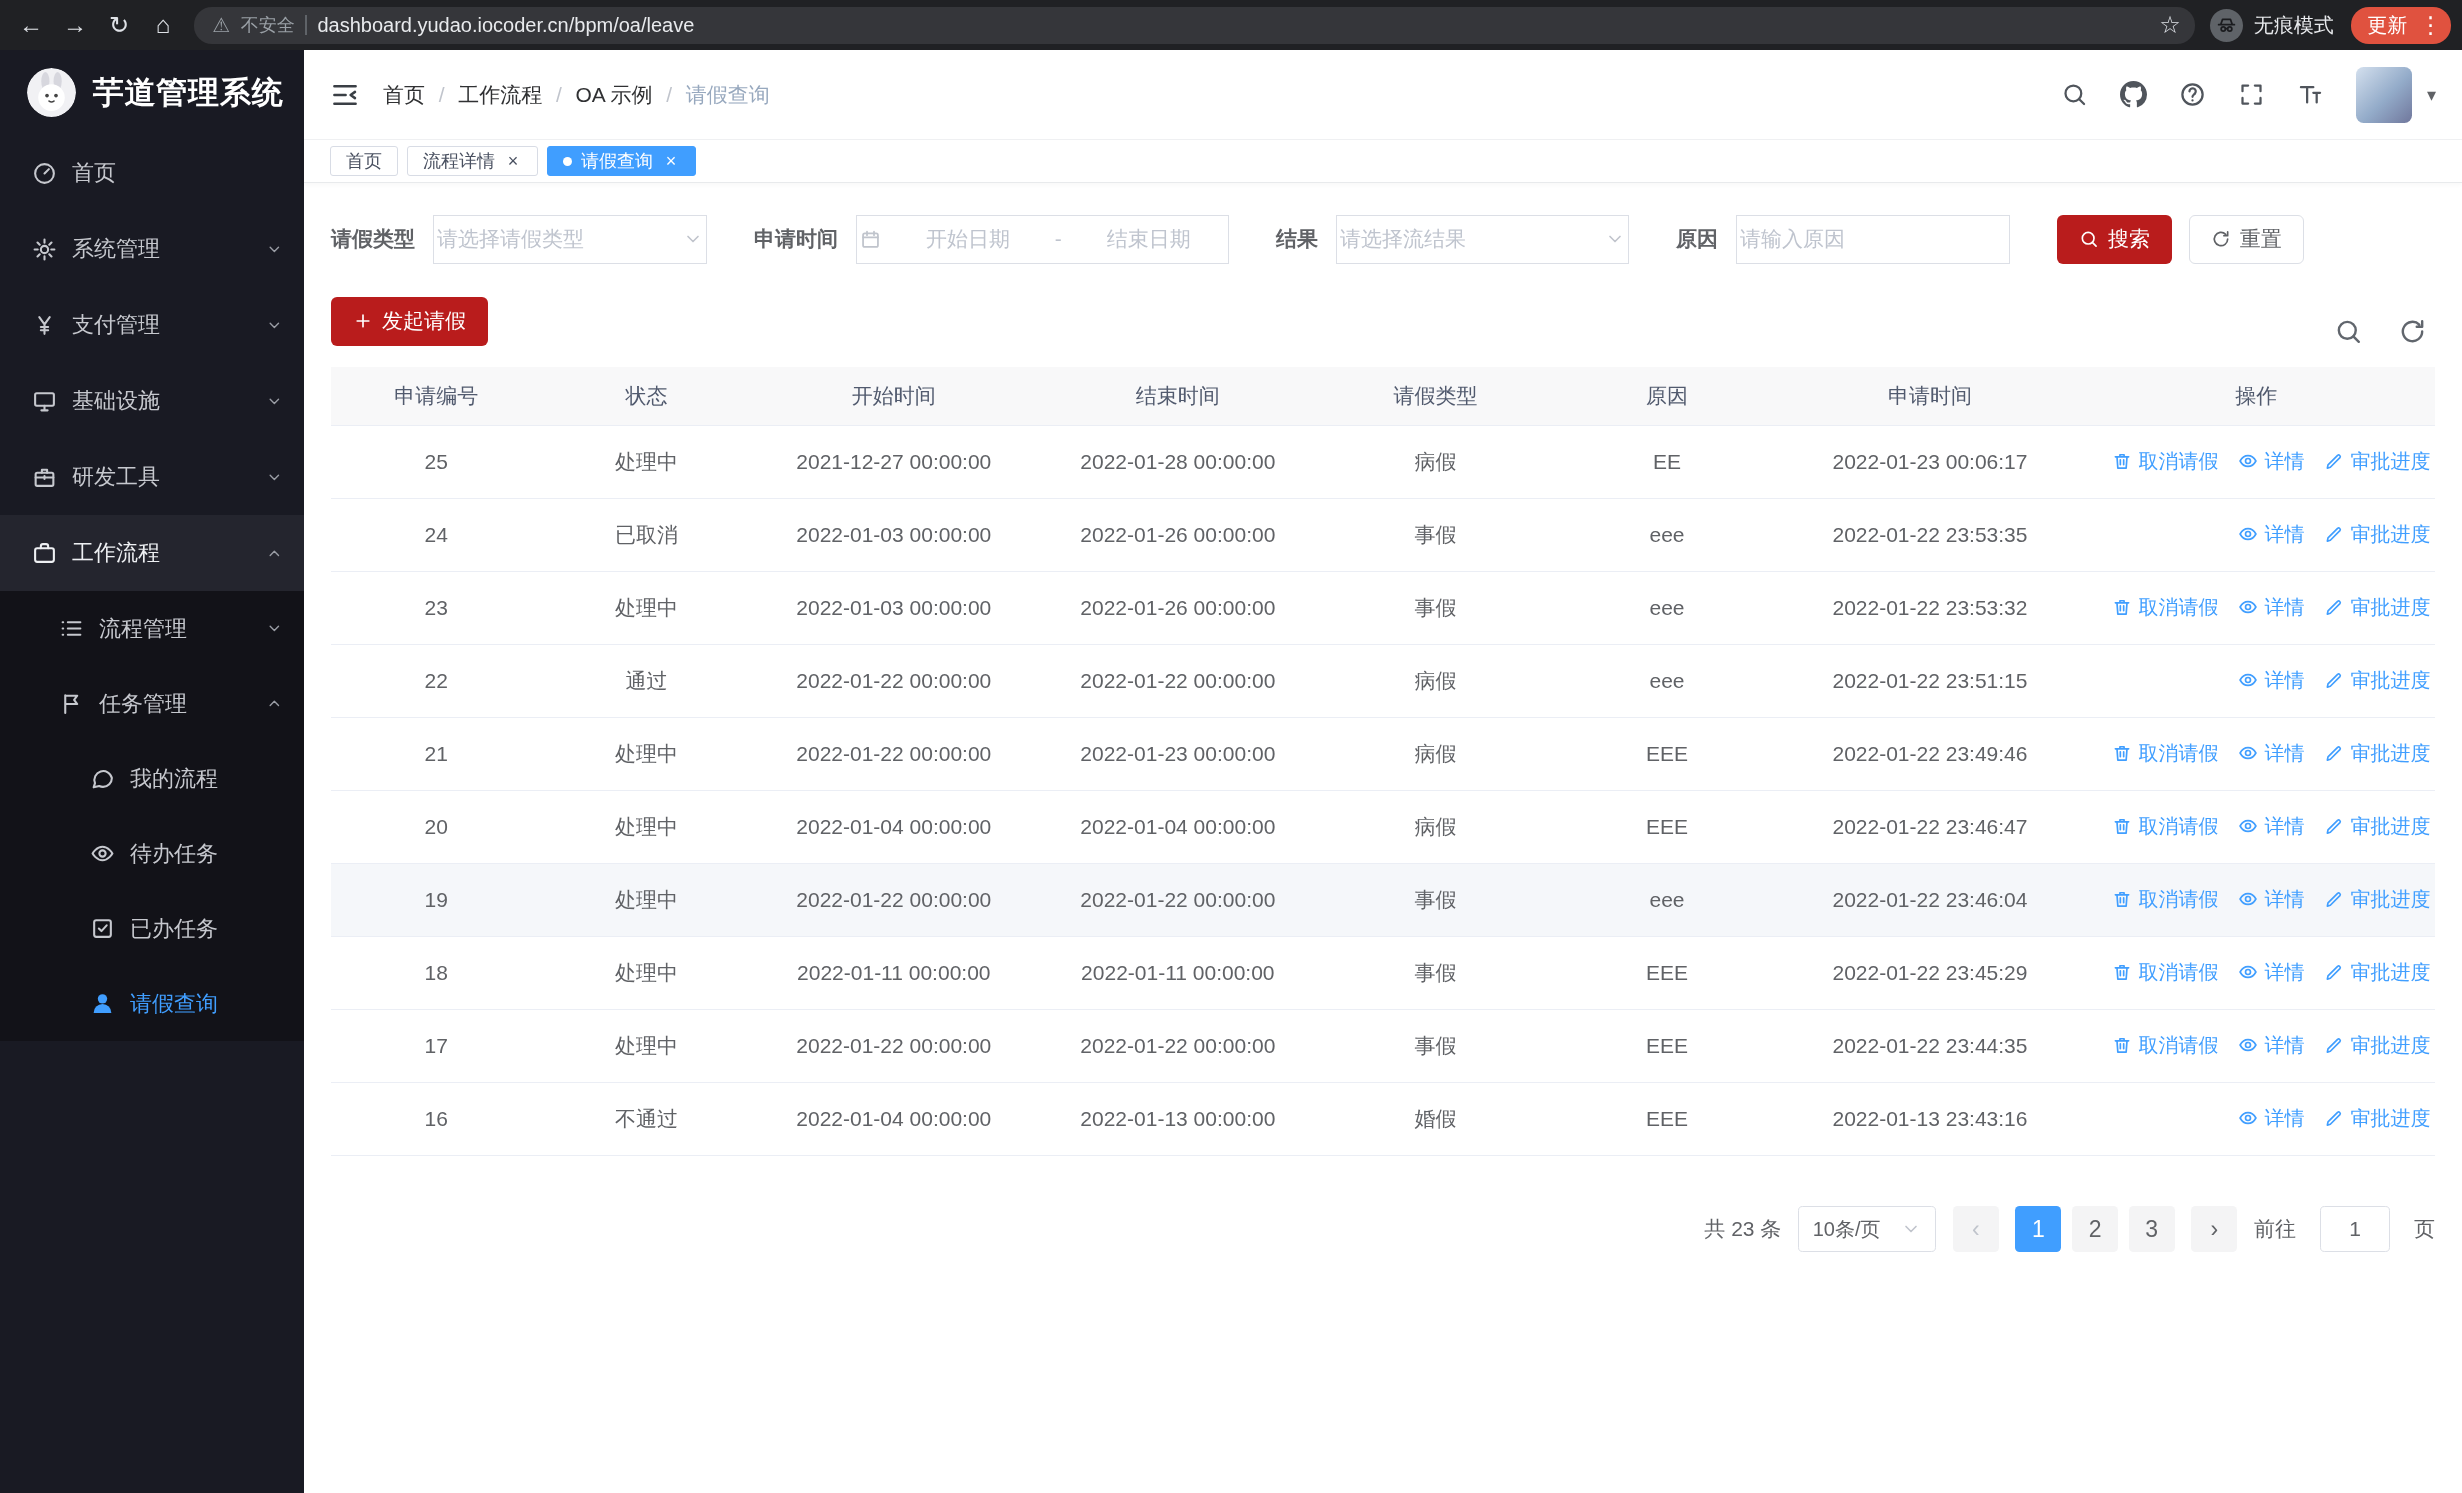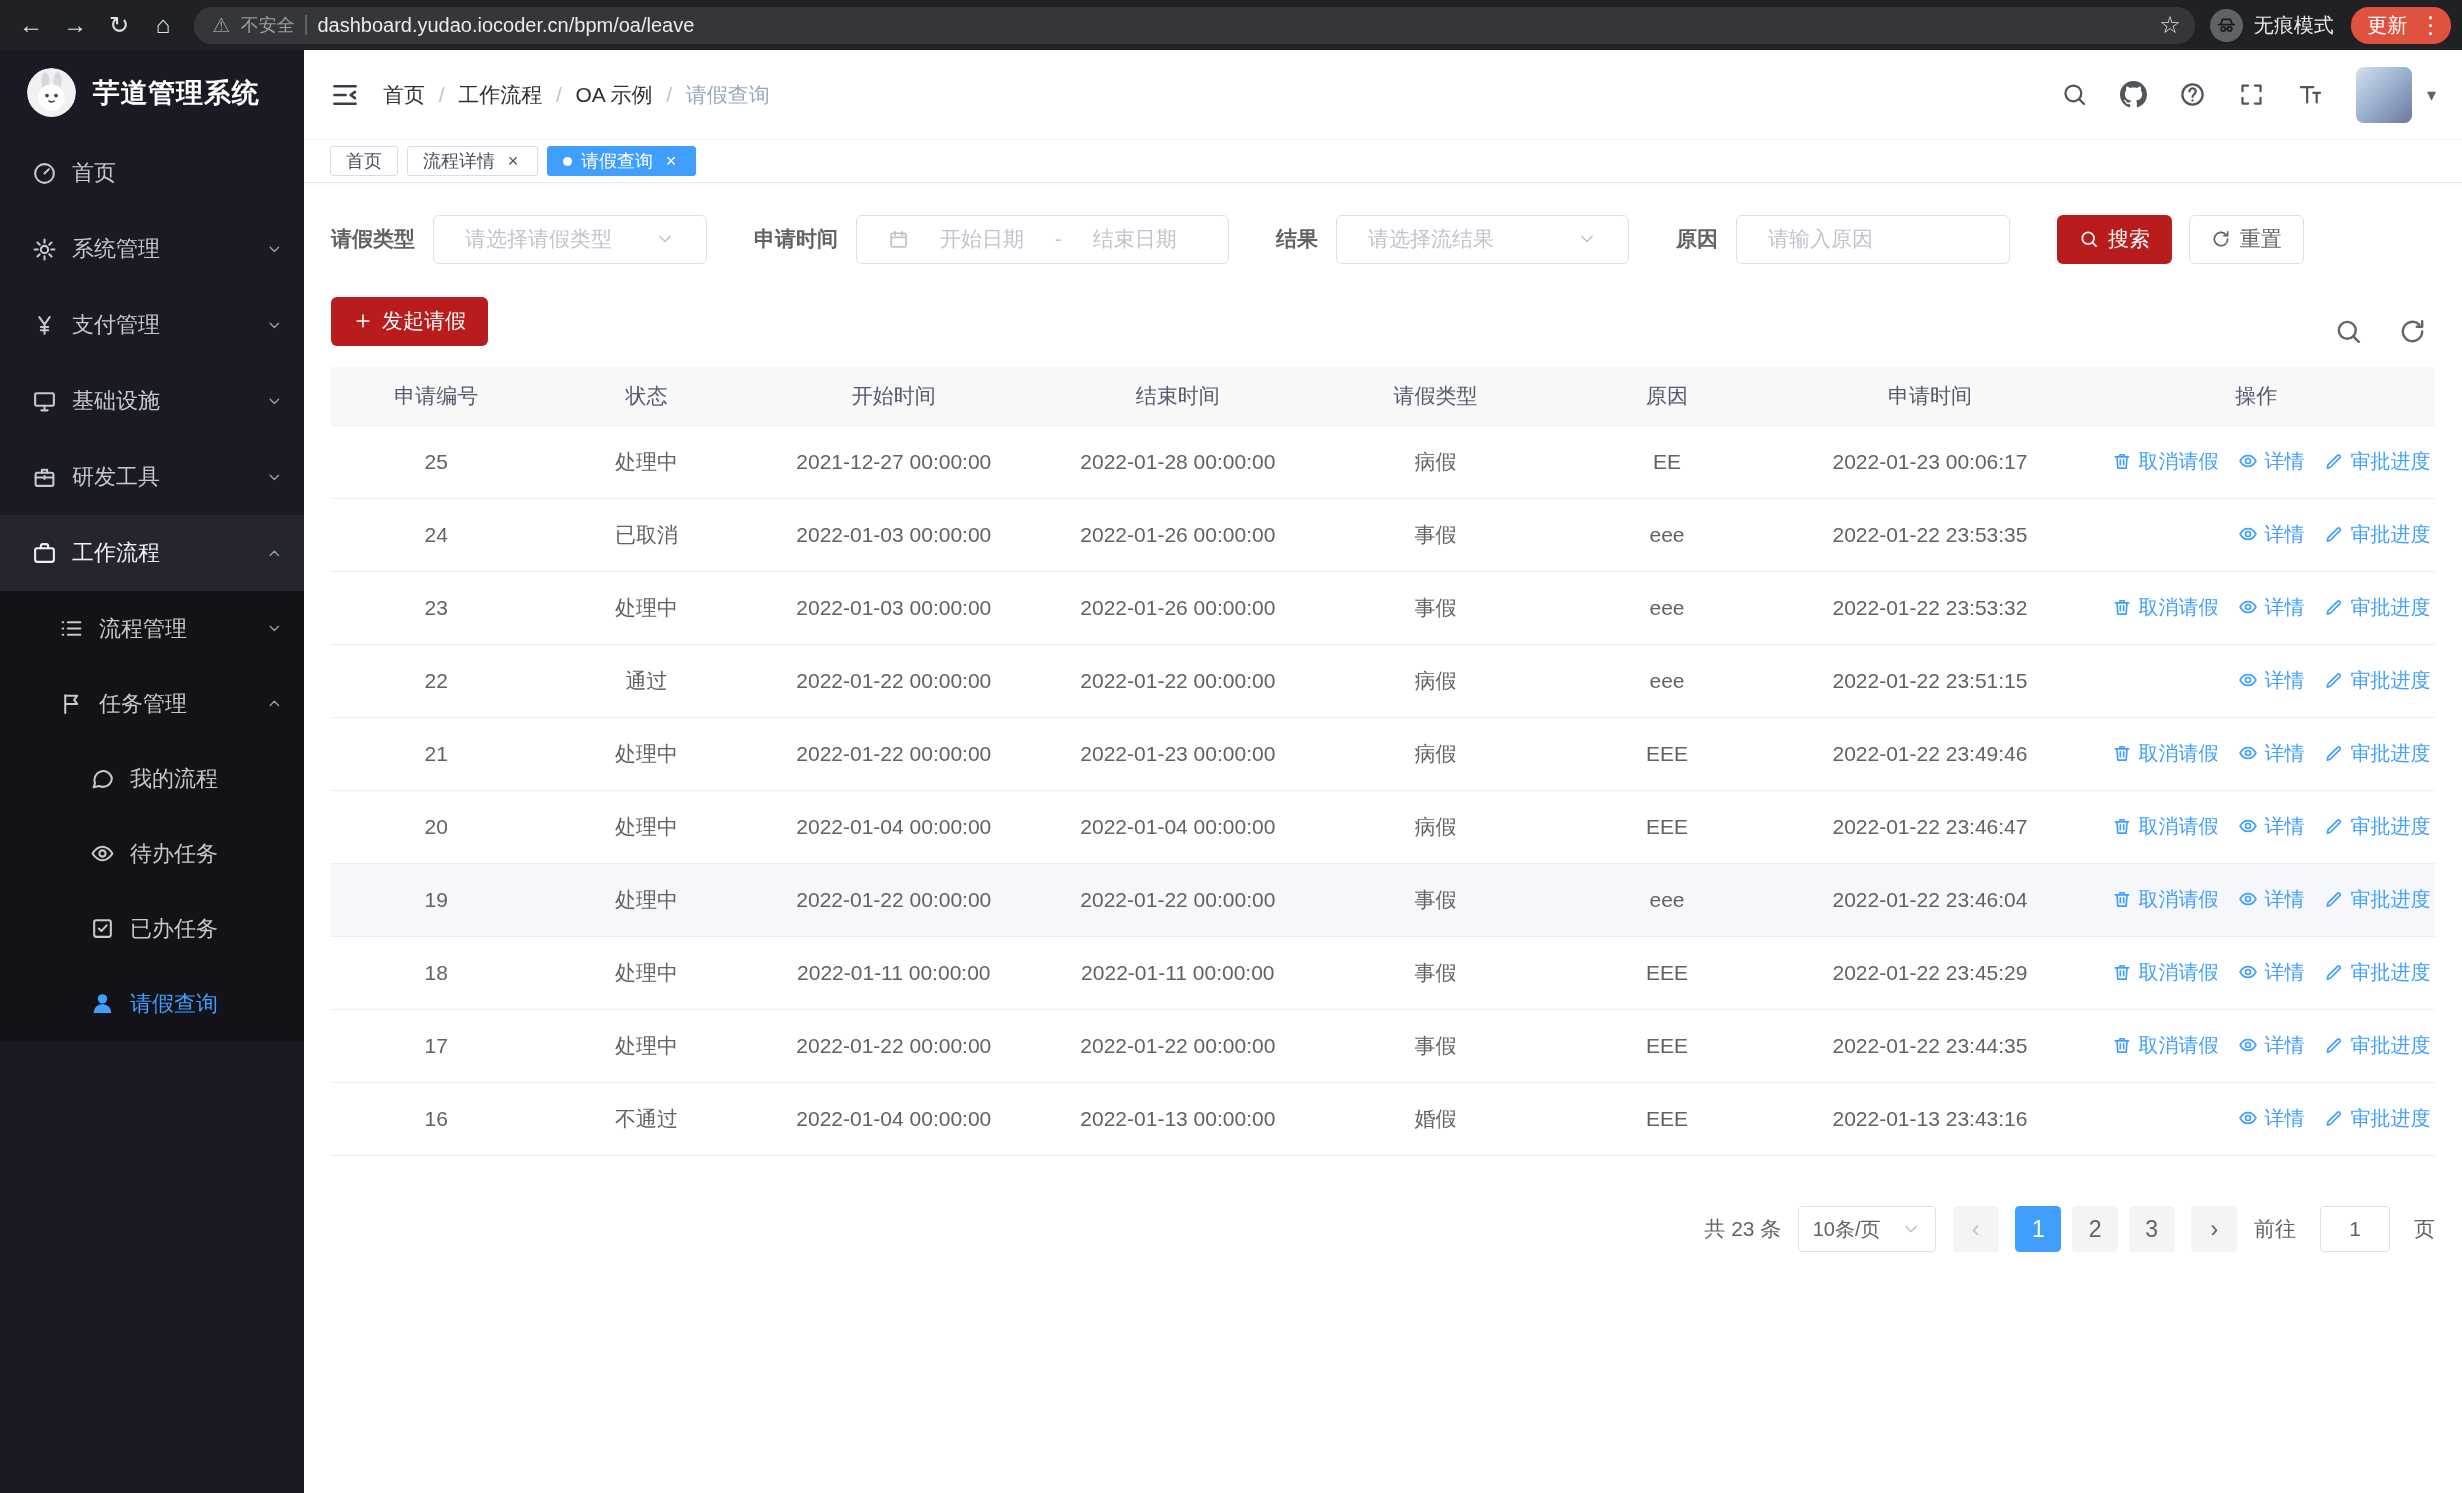--- a/index.html
+++ b/index.html
@@ -21,21 +21,21 @@
 .incog-ic{width:33px;height:33px;border-radius:50%;background:#5f6368;color:#1b1c1f;display:flex;align-items:center;justify-content:center;font-size:21px}
 .update{height:37px;background:#e0523f;border-radius:18px;color:#fff;display:flex;align-items:center;gap:10.6px;padding:0 7.6px 0 16.7px;font-size:20px;cursor:pointer}
 .update .dots{font-size:23px;width:26px;text-align:center}
 
 
 .app{display:flex;height:1443px}
 .sidebar{width:304px;background:#191a23;flex-shrink:0;display:flex;flex-direction:column}
 .logo{height:85px;display:flex;align-items:center;gap:16.7px;padding-left:27px;cursor:pointer}
 .logo-av{width:49px;height:49px;border-radius:50%;overflow:hidden;flex-shrink:0}
 .logo-av svg{width:49px;height:49px}
-.app-title{color:#fff;font-size:27px;font-weight:700;letter-spacing:0.8px;white-space:nowrap}
+.app-title{color:#fff;font-size:31px;font-weight:700;letter-spacing:0.8px;white-space:nowrap}
 .menu-root{flex:1;overflow:hidden}
 .menu-item{position:relative;height:76px;display:flex;align-items:center;gap:15px;padding-left:32px;color:#c6c8ce;font-size:22px;cursor:pointer;white-space:nowrap}
 .menu-item .mi{font-size:25px}
 .menu-item .arrow{position:absolute;right:21px;font-size:16.7px;color:#9a9da5}
 .menu-item.lv0.expanded{background:rgba(255,255,255,.05);color:#eef0f3}
 .submenu{background:#121218}
 .menu-item.lv1{padding-left:59px;height:75px}
 .menu-item.lv2{padding-left:90px;height:75px}
 .menu-item.active{color:#409eff}
 
@@ -57,21 +57,21 @@
 .tab{height:30px;display:inline-flex;align-items:center;gap:9px;padding:0 15px;border:0.8px solid #d8dce5;border-radius:3px;background:#fff;color:#495060;font-size:18px;cursor:pointer;white-space:nowrap}
 .tab.active{background:#409eff;border-color:#409eff;color:#fff}
 .tab .tdot{width:9px;height:9px;border-radius:50%;background:#fff}
 .tab .tclose{font-size:18px;line-height:1;display:inline-flex;align-items:center;justify-content:center;width:18px;height:18px;border-radius:50%}
 
 
 .content{flex:1;padding:21px 27px;overflow:hidden}
 .filters{display:flex;align-items:center;margin-top:10.6px}
 .fitem{display:flex;align-items:center;margin-right:47px}
 .flabel{font-size:21px;font-weight:700;color:#606266;margin-right:18px;white-space:nowrap}
-.control{height:49px;border:0.8px solid #dcdfe6;border-radius:6px;background:#fff;display:flex;align-items:center;padding:0 31px;font-size:21px;color:#606266;gap:10.6px}
+.control{height:49px;border:0.8px solid #dcdfe6;border-radius:0;background:#fff;display:flex;align-items:center;padding:0 3px;font-size:21px;color:#606266;gap:10.6px}
 .control .ph{color:#bfc4ce;white-space:nowrap}
 .sel{justify-content:space-between}
 .w360{width:274px}.w385{width:293px}.w490{width:373px}
 .suffix{color:#c0c4cc;font-size:20px}
 .prefix{color:#c0c4cc;font-size:21px}
 .dr .ph{flex:1;text-align:center}
 .dr .sep{color:#bfc4ce}
 input.control{outline:none;font-family:inherit}
 input::placeholder{color:#bfc4ce}
 .btn{height:49px;display:inline-flex;align-items:center;gap:9px;padding:0 21px;border-radius:6px;font-size:21px;border:0.8px solid transparent;cursor:pointer;font-family:inherit;white-space:nowrap}

